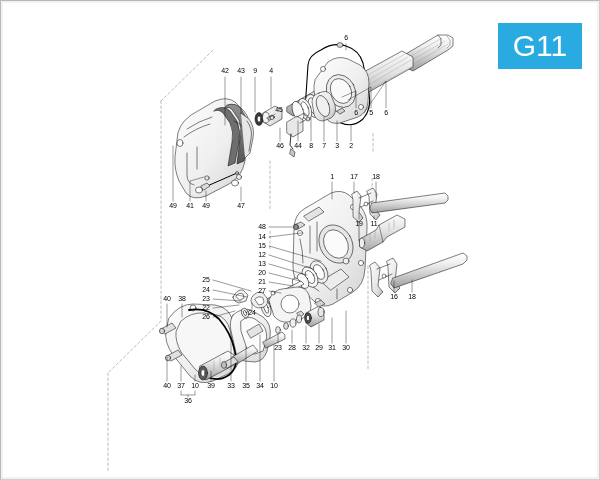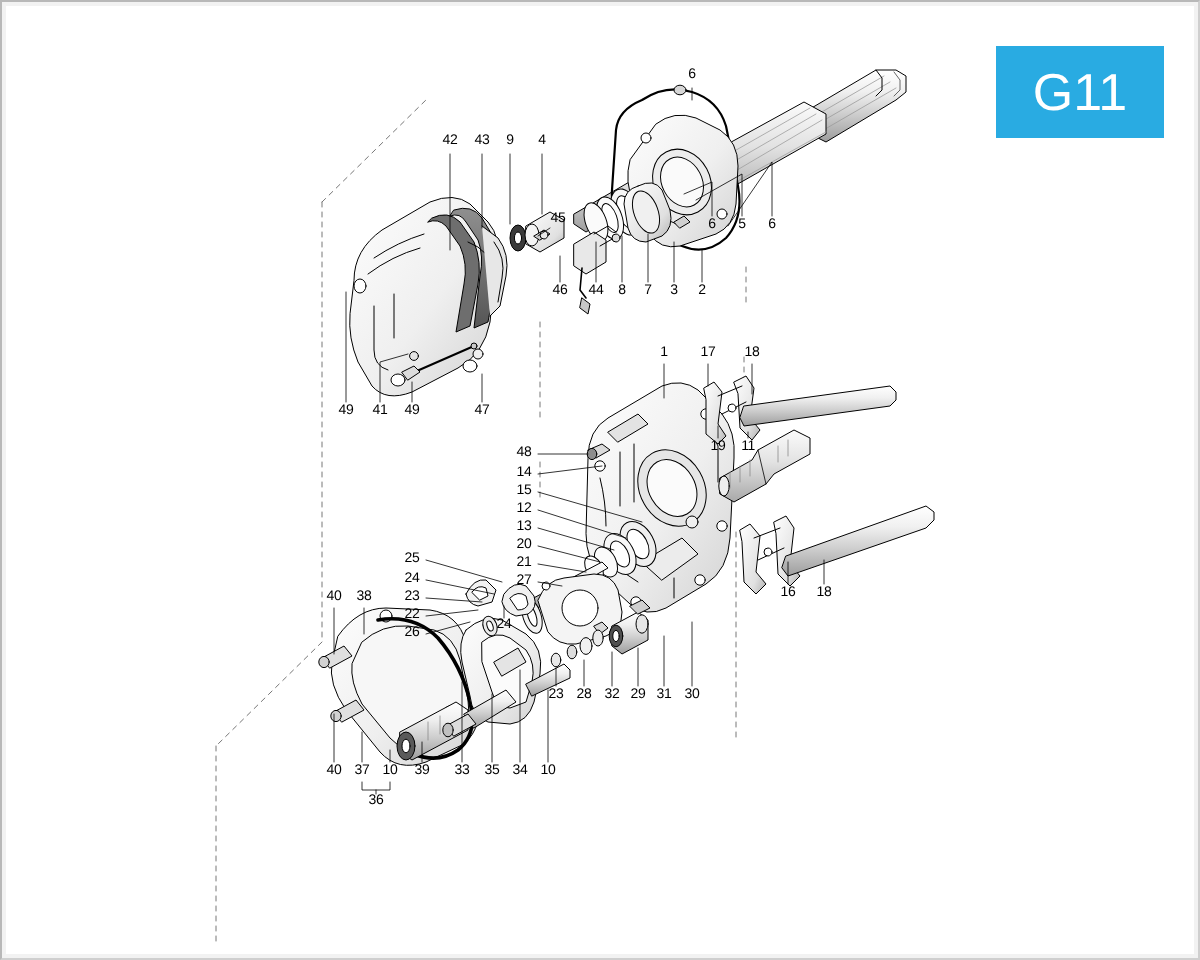--- a/index.html
+++ b/index.html
@@ -34,21 +34,21 @@
 
   
   #badge {
     position: absolute;
     left: 497px;
     top: 22px;
     width: 84px;
     height: 46px;
     background: #29abe2;
     color: #ffffff;
-    font-size: 26px;
+    font-size: 30px;
     line-height: 46px;
     text-align: center;
     letter-spacing: 0px;
     font-family: "Liberation Sans", sans-serif;
   }
 
   
   #canvas {
     position: absolute;
     left: 0;

